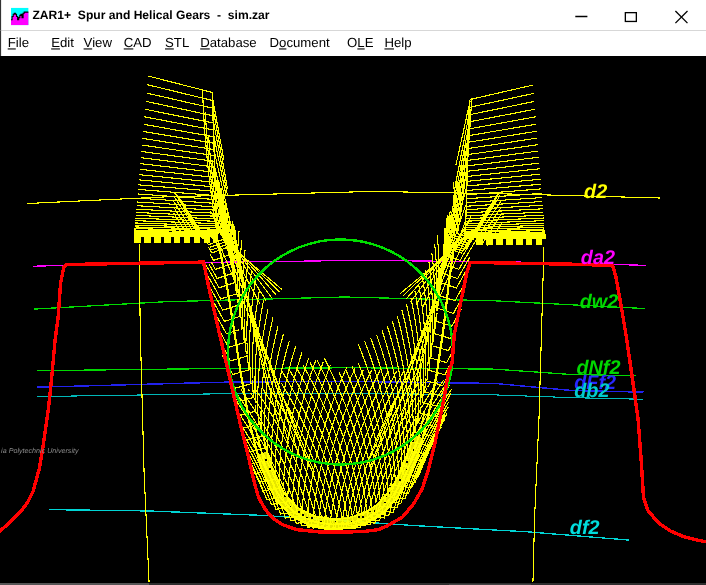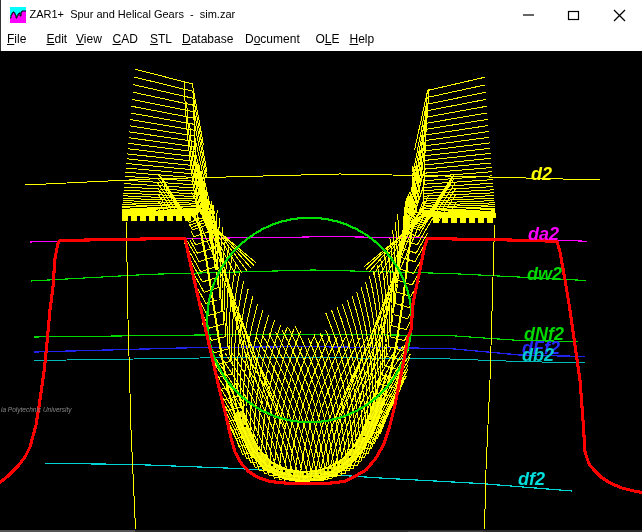--- a/index.html
+++ b/index.html
@@ -1,16 +1,16 @@
 <!DOCTYPE html>
 <html><head><meta charset="utf-8"><style>
 html,body{margin:0;padding:0;width:642px;height:532px;overflow:hidden;background:#000;}
 *{box-sizing:border-box;font-family:"Liberation Sans",sans-serif;}
 #titlebar{position:absolute;left:0;top:0;width:642px;height:28px;background:#fff;border-left:1px solid #333;}
-#titletext{position:absolute;left:28.5px;top:7.5px;font-size:11px;color:#000;white-space:pre;}
+#titletext{position:absolute;left:28.5px;top:7.5px;font-size:11px;color:#000;white-space:pre;font-weight:bold;}
 #menubar{position:absolute;left:0;top:28px;width:642px;height:23px;background:#fff;border-left:1px solid #333;}
 .mi{position:absolute;top:4px;font-size:12px;color:#000;}
 .mi u{text-decoration:underline;}
 #canvas{position:absolute;left:0;top:51px;width:642px;height:481px;background:#000;}
 </style></head><body>
 <div id="titlebar">
 <svg style="position:absolute;left:9px;top:7px" width="16" height="16" viewBox="0 0 16 16">
 <rect width="16" height="16" fill="#00ffff"></rect>
 <path d="M0 16 L0 11 L1 11 L1 8 L2 8 L2 6 L3 6 L3 5 L4 5 L4 6 L5 6 L5 8 L6 8 L6 11 L7 11 L7 9 L8 9 L8 7 L9 7 L9 6 L10 6 L10 9 L11 9 L11 5 L12 5 L12 4 L16 4 L16 16 Z" fill="#ff00ff"></path>
 <path d="M0 11 L1 11 L1 8 L2 8 L2 6 L3 6 L3 5 L4 5 L4 6 L5 6 L5 8 L6 8 L6 11 L7 11 L7 9 L8 9 L8 7 L9 7 L9 6 L10 6 L10 9 L11 9 L11 5 L12 5 L12 4 L16 4" fill="none" stroke="#000" stroke-width="1"></path>

